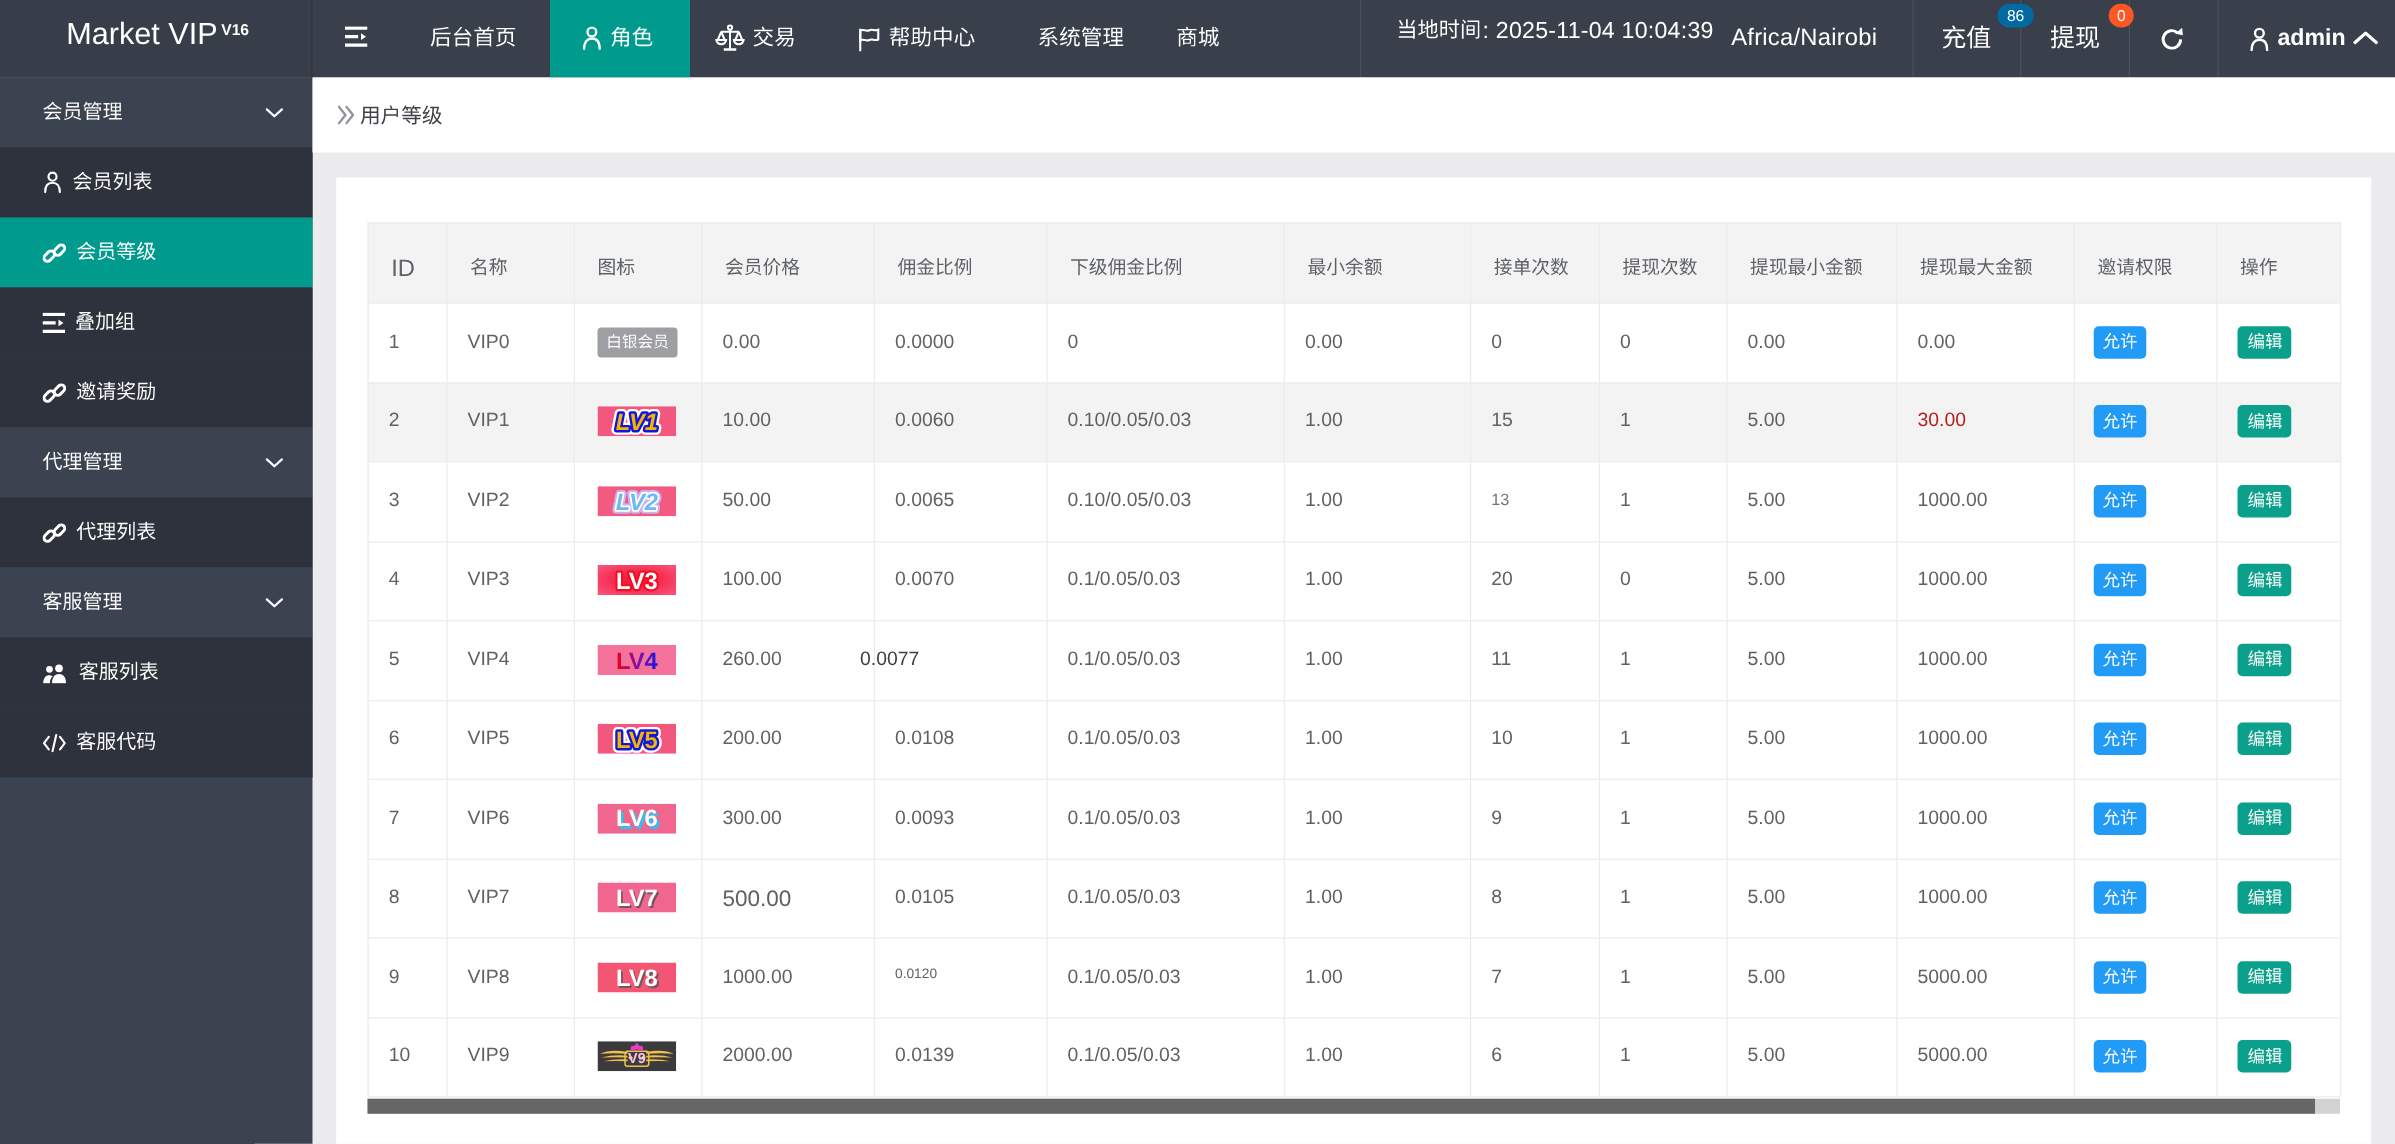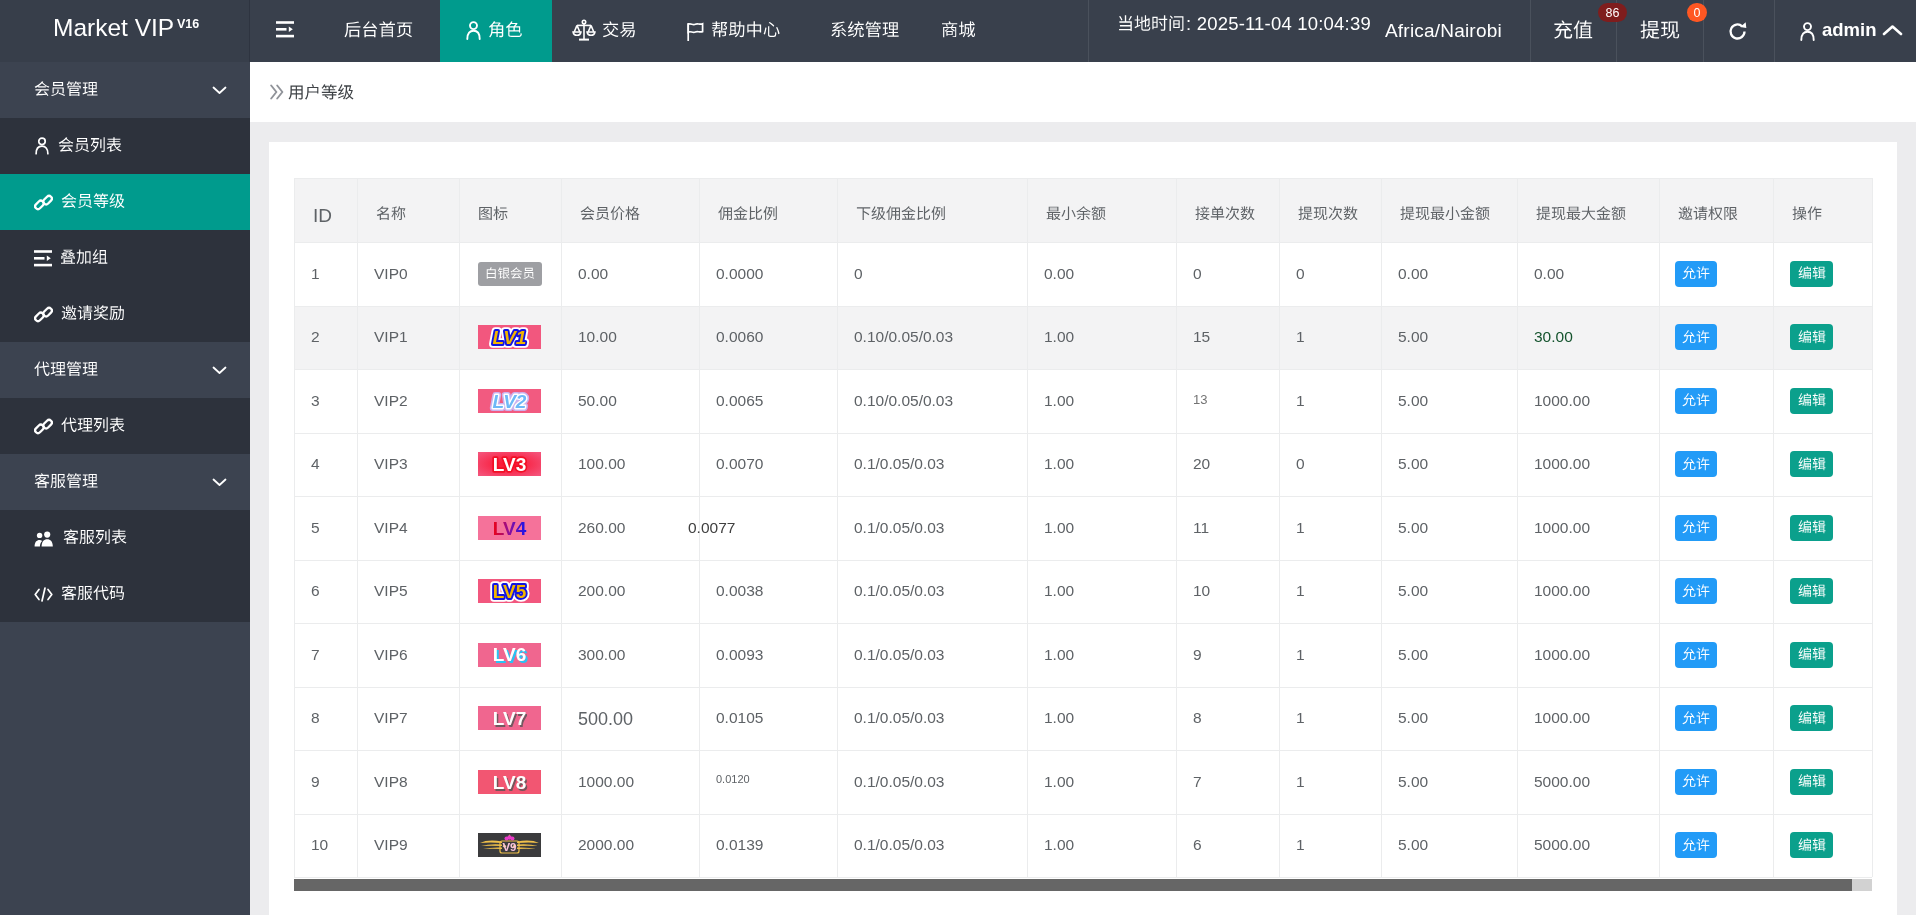--- a/index.html
+++ b/index.html
@@ -80,21 +80,21 @@
         <path fill="#fff" d="M12 9C17 16 23 26 25 32L32 29C30 23 24 13 19 6ZM80 6C77 13 72 24 67 30L74 33C78 27 84 17 88 8ZM12 82V90H79V94H87V37H54V2H46V37H14V45H79V59H17V67H79V82Z M143 11V39L132 43L135 50L143 46V78C143 89 146 92 158 92C160 92 180 92 182 92C193 92 195 87 196 74C194 73 191 72 190 71C189 82 188 85 182 85C178 85 161 85 158 85C151 85 150 84 150 78V43L164 38V72H171V35L185 29C185 45 184 56 184 58C183 61 182 61 181 61C180 61 177 61 174 61C175 62 176 65 176 67C179 67 183 67 185 67C188 66 190 64 191 60C192 56 192 41 192 22L192 21L187 19L186 20L184 21L171 27V2H164V30L150 36V11ZM103 71 106 78C115 74 126 69 137 64L136 57L124 62V33H136V26H124V3H117V26H104V33H117V65C112 67 107 69 103 71Z M247 41C253 48 260 59 263 65L269 61C266 55 259 45 254 38ZM232 46V69H215V46ZM232 39H215V17H232ZM208 10V84H215V75H239V10ZM276 2V22H244V29H276V83C276 85 276 85 274 85C271 86 264 86 256 85C257 88 258 91 259 93C269 93 275 93 279 92C283 90 284 88 284 83V29H296V22H284V2Z M309 24V94H317V24ZM311 7C315 11 320 18 323 22L329 18C326 13 321 8 316 3ZM338 56H362V70H338ZM338 37H362V50H338ZM331 31V76H369V31ZM335 8V15H384V85C384 86 383 87 382 87C381 87 376 87 372 87C373 88 374 92 375 94C381 94 385 94 388 92C390 91 391 89 391 85V8Z"></path>
       </svg>
       <span style="color:#fff;font-size:18.5px;letter-spacing:0.2px;margin-left:1px">: 2025-11-04 10:04:39</span>
     </div>
 <div class="abs" style="left:1385px;top:20px;font-size:19px;letter-spacing:0.2px;color:#fff">Africa/Nairobi</div>
 <div class="abs flex" style="left:1530px;top:0;width:86px;height:62px;justify-content:center">
       <svg width="40" height="22" viewBox="0 0 200 110">
         <path fill="#fff" d="M15 55C17 55 20 54 34 53C32 71 28 82 6 88C7 89 9 92 10 94C35 87 40 74 42 53L57 52V81C57 89 60 92 69 92C71 92 82 92 84 92C93 92 95 88 96 72C94 71 90 70 89 69C88 82 88 84 84 84C81 84 72 84 70 84C66 84 65 84 65 81V52L79 51C82 53 84 56 85 58L92 54C86 46 75 36 66 29L60 33C64 36 69 40 73 44L26 46C32 40 39 33 44 25H94V18H7V25H34C28 33 22 41 19 43C17 46 14 47 12 48C13 50 15 54 15 55ZM42 4C46 8 49 14 50 18L58 15C57 12 53 6 50 2Z M160 2C160 5 159 9 159 12H133V19H157C157 22 156 26 156 28H138V85H129V91H196V85H187V28H162C163 26 164 22 165 19H193V12H166L168 2ZM145 85V76H180V85ZM145 48H180V57H145ZM145 42V34H180V42ZM145 62H180V71H145ZM126 2C121 17 112 32 103 42C104 44 107 48 107 49C110 46 113 42 116 38V94H123V27C127 20 130 12 133 4Z"></path>
       </svg>
     </div>
-<div class="abs flex" style="left:1598px;top:3px;width:29px;height:19px;background:#7f1d1d;border-radius:10px;color:#fff;font-size:12.5px;justify-content:center">86</div>
+<div class="abs flex" style="left:1598px;top:3px;width:29px;height:19px;background:#0369a1;border-radius:10px;color:#fff;font-size:12.5px;justify-content:center">86</div>
 <div class="abs flex" style="left:1616px;top:0;width:87px;height:62px;justify-content:center">
       <svg width="40" height="22" viewBox="0 0 200 110">
         <path fill="#fff" d="M48 24H81V32H48ZM48 11H81V19H48ZM41 5V38H88V5ZM43 56C41 71 37 82 28 90C30 90 32 93 34 94C39 89 43 83 46 76C52 90 63 92 77 92H95C95 90 96 87 97 86C94 86 80 86 78 86C74 86 71 86 68 85V70H89V63H68V52H94V45H36V52H61V83C55 81 51 76 48 68C49 64 49 61 50 57ZM16 2V22H4V29H16V51C11 53 7 54 3 55L5 62L16 59V85C16 86 16 86 15 86C14 86 10 86 5 86C6 88 7 92 7 93C14 93 18 93 20 92C22 91 23 89 23 85V56L34 53L34 46L23 49V29H34V22H23V2Z M143 7V60H150V14H181V60H188V7ZM104 76 106 83C116 80 128 77 140 73L139 66L126 70V45H137V38H126V16H139V9H106V16H119V38H107V45H119V72C113 74 108 75 104 76ZM162 22V41C162 57 158 76 133 89C135 90 137 93 138 94C154 86 162 74 166 62V83C166 90 169 91 176 91H185C193 91 195 87 196 72C194 71 191 70 189 69C189 83 188 86 185 86H177C174 86 173 85 173 82V58H167C168 53 169 47 169 42V22Z"></path>
       </svg>
     </div>
 <div class="abs flex" style="left:1687px;top:3px;width:20px;height:19px;background:#ff5722;border-radius:10px;color:#fff;font-size:12.5px;justify-content:center">0</div>
 <svg class="abs" style="left:1728px;top:22px" width="19" height="19" viewBox="0 0 19 19">
 <path d="M16.5 9.5 A7 7 0 1 1 14.2 4.3" fill="none" stroke="#fff" stroke-width="2.3"></path>
 <polygon points="12.2,4.9 18.3,6.1 17.7,0.2" fill="#fff"></polygon>
     </svg>
@@ -352,21 +352,21 @@
     </div>
 <div class="abs" style="left:311px;top:328.25px;font-size:15.5px;color:#5e6266">2</div>
 <div class="abs" style="left:374px;top:328.25px;font-size:15.5px;color:#5e6266">VIP1</div>
 <div class="abs" style="left:578px;top:328.25px;font-size:15.5px;color:#5e6266">10.00</div>
 <div class="abs" style="left:716px;top:328.25px;font-size:15.5px;color:#5e6266">0.0060</div>
 <div class="abs" style="left:854px;top:328.25px;font-size:15.5px;color:#5e6266">0.10/0.05/0.03</div>
 <div class="abs" style="left:1044px;top:328.25px;font-size:15.5px;color:#5e6266">1.00</div>
 <div class="abs" style="left:1193px;top:328.25px;font-size:15.5px;color:#5e6266">15</div>
 <div class="abs" style="left:1296px;top:328.25px;font-size:15.5px;color:#5e6266">1</div>
 <div class="abs" style="left:1398px;top:328.25px;font-size:15.5px;color:#5e6266">5.00</div>
-<div class="abs" style="left:1534px;top:328.25px;font-size:15.5px;color:#14532d">30.00</div>
+<div class="abs" style="left:1534px;top:328.25px;font-size:15.5px;color:#b91c1c">30.00</div>
 <div class="abs" style="left:478px;top:325.25px">
       <svg width="63" height="24" viewBox="0 0 63 24">
         <rect width="63" height="24" fill="#f2577e"></rect>
         <text x="31.5" y="19" text-anchor="middle" font-family="Liberation Sans" font-size="19" font-weight="bold" font-style="italic" paint-order="stroke" stroke="#fff" stroke-width="7.5" stroke-linejoin="round" fill="#1414e0">LV1</text>
         <text x="31.5" y="19" text-anchor="middle" font-family="Liberation Sans" font-size="19" font-weight="bold" font-style="italic" paint-order="stroke" stroke="#1414e0" stroke-width="3.8" stroke-linejoin="round" fill="#f2b500">LV1</text>
       </svg>
     </div>
 <div class="abs flex" style="left:1675px;top:324.25px;width:42px;height:26px;background:#229bf7;border-radius:4px;justify-content:center">
       <svg width="28" height="15.4" viewBox="0 0 200 110">
         <path fill="#fff" d="M15 48C17 47 20 46 34 45C33 68 29 81 3 88C5 90 7 92 8 94C35 86 40 70 42 44L57 43V81C57 90 60 92 69 92C71 92 82 92 84 92C94 92 96 87 97 70C94 69 91 68 89 66C89 82 88 85 84 85C81 85 72 85 70 85C65 85 65 84 65 81V42L77 42C80 45 82 48 83 50L90 46C84 38 74 24 66 14L59 18C64 23 68 29 72 35L25 38C34 29 43 17 50 4L42 1C35 15 24 30 20 33C17 37 14 40 12 40C13 42 14 46 15 48Z M112 9C117 14 124 21 127 25L132 20C129 16 122 9 117 5ZM136 50V57H163V94H170V57H196V50H170V25H192V18H152C154 13 155 8 156 3L149 2C146 16 142 29 135 37C137 38 140 40 142 41C145 36 148 31 150 25H163V50ZM121 91C122 89 125 87 141 76C140 75 139 72 139 70L128 77V33H104V40H120V77C120 81 118 83 117 84C118 86 120 89 121 91Z"></path>
@@ -466,21 +466,21 @@
       </svg>
     </div>
 <div class="abs flex" style="left:1790px;top:514.75px;width:43px;height:26px;background:#0ba08c;border-radius:4px;justify-content:center">
       <svg width="28" height="15.4" viewBox="0 0 200 110">
         <path fill="#fff" d="M4 81 6 88C14 84 24 80 35 76L33 70C22 74 11 78 4 81ZM6 44C8 43 10 42 20 41C17 47 13 52 12 54C9 58 7 61 4 61C5 63 6 66 7 68C9 67 12 66 34 60C34 59 33 56 33 54L17 58C24 49 31 37 36 26L30 23C29 27 26 31 24 34L13 36C19 27 25 15 29 4L22 2C18 14 11 27 9 31C7 34 6 36 4 37C5 39 6 42 6 44ZM62 51V66H54V51ZM68 51H75V66H68ZM48 45V93H54V72H62V91H68V72H75V91H80V72H87V87C87 87 87 88 86 88C85 88 84 88 81 88C82 89 83 92 83 93C87 93 89 93 91 92C93 91 93 90 93 87V45L87 45ZM80 51H87V66H80ZM60 3C62 6 64 10 65 13H41V34C41 50 40 72 31 88C33 89 36 91 37 92C46 76 48 52 48 36H92V13H73C72 10 70 5 68 1ZM48 19H85V30H48Z M155 11H182V21H155ZM148 5V27H189V5ZM108 53C109 52 112 51 115 51H124V66L104 69L106 77L124 73V94H131V71L143 69L142 63L131 65V51H140V45H131V29H124V45H115C118 38 120 30 123 21H141V14H125C126 10 126 7 127 4L120 2C119 6 118 10 117 14H105V21H116C114 29 112 36 110 38C109 42 108 46 106 46C107 48 108 51 108 53ZM182 39V47H156V39ZM140 78 141 85 182 82V94H188V81L196 81L196 74L188 75V39H195V32H142V39H149V78ZM182 53V62H156V53ZM182 68V76L156 77V68Z"></path>
       </svg>
     </div>
 <div class="abs" style="left:311px;top:582.25px;font-size:15.5px;color:#5e6266">6</div>
 <div class="abs" style="left:374px;top:582.25px;font-size:15.5px;color:#5e6266">VIP5</div>
 <div class="abs" style="left:578px;top:582.25px;font-size:15.5px;color:#5e6266">200.00</div>
-<div class="abs" style="left:716px;top:582.25px;font-size:15.5px;color:#5e6266">0.0038</div>
+<div class="abs" style="left:716px;top:582.25px;font-size:15.5px;color:#5e6266">0.0108</div>
 <div class="abs" style="left:854px;top:582.25px;font-size:15.5px;color:#5e6266">0.1/0.05/0.03</div>
 <div class="abs" style="left:1044px;top:582.25px;font-size:15.5px;color:#5e6266">1.00</div>
 <div class="abs" style="left:1193px;top:582.25px;font-size:15.5px;color:#5e6266">10</div>
 <div class="abs" style="left:1296px;top:582.25px;font-size:15.5px;color:#5e6266">1</div>
 <div class="abs" style="left:1398px;top:582.25px;font-size:15.5px;color:#5e6266">5.00</div>
 <div class="abs" style="left:1534px;top:582.25px;font-size:15.5px;color:#5e6266">1000.00</div>
 <div class="abs" style="left:478px;top:579.25px">
       <svg width="63" height="24" viewBox="0 0 63 24">
         <rect width="63" height="24" fill="#f2577e"></rect>
         <text x="31.5" y="19" text-anchor="middle" font-family="Liberation Sans" font-size="19" font-weight="bold" paint-order="stroke" stroke="#fff" stroke-width="7.5" stroke-linejoin="round" fill="#1414e0">LV5</text>

